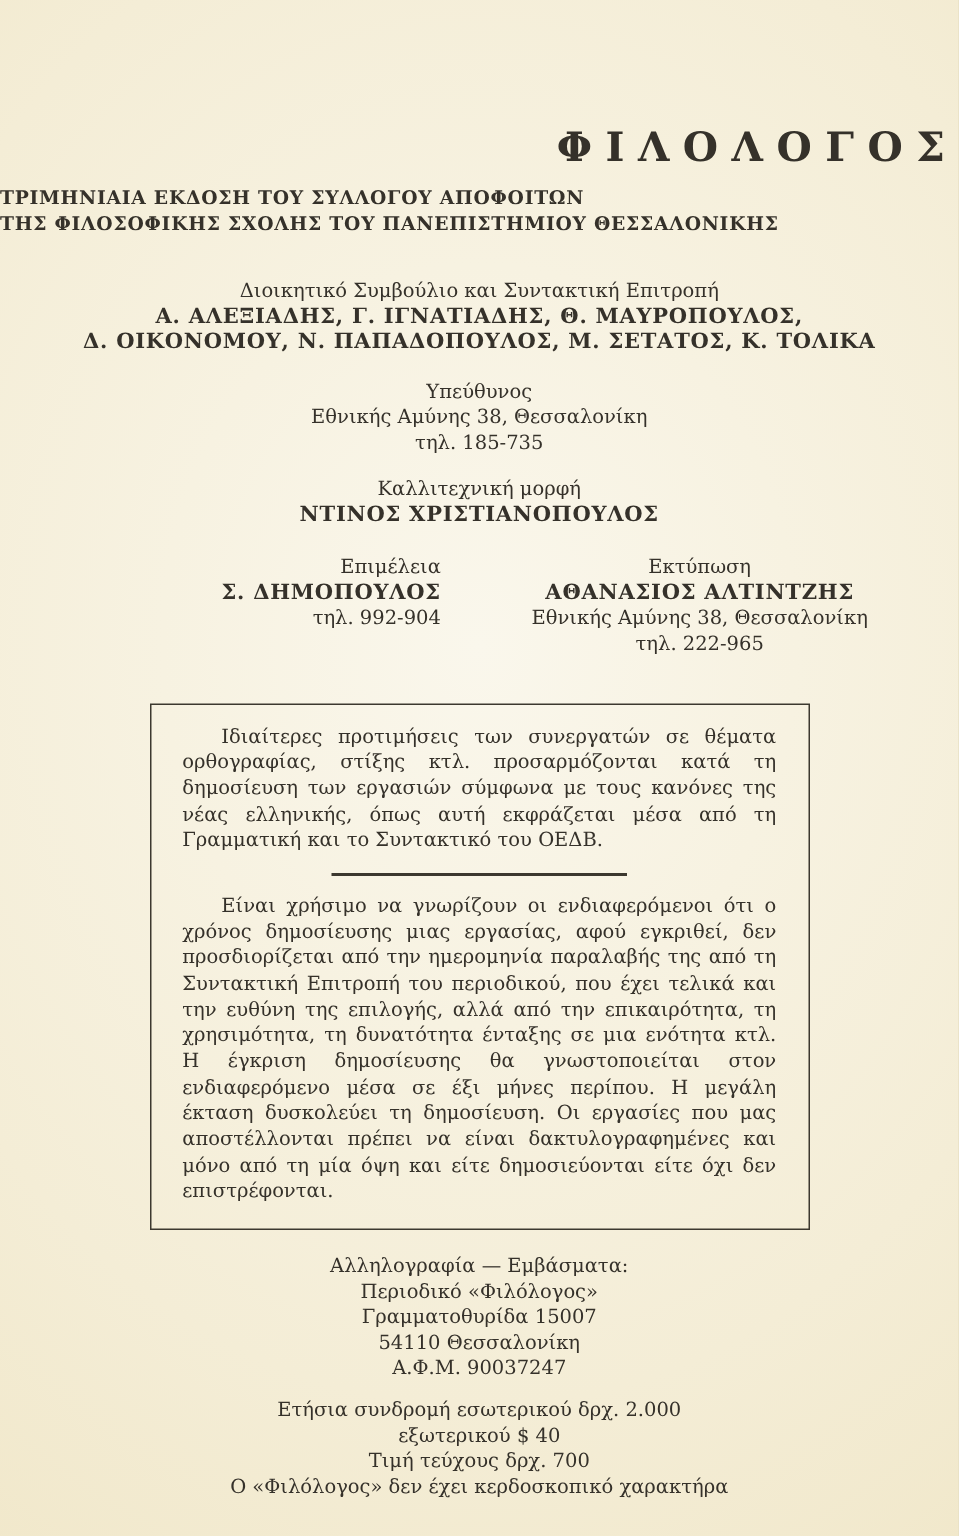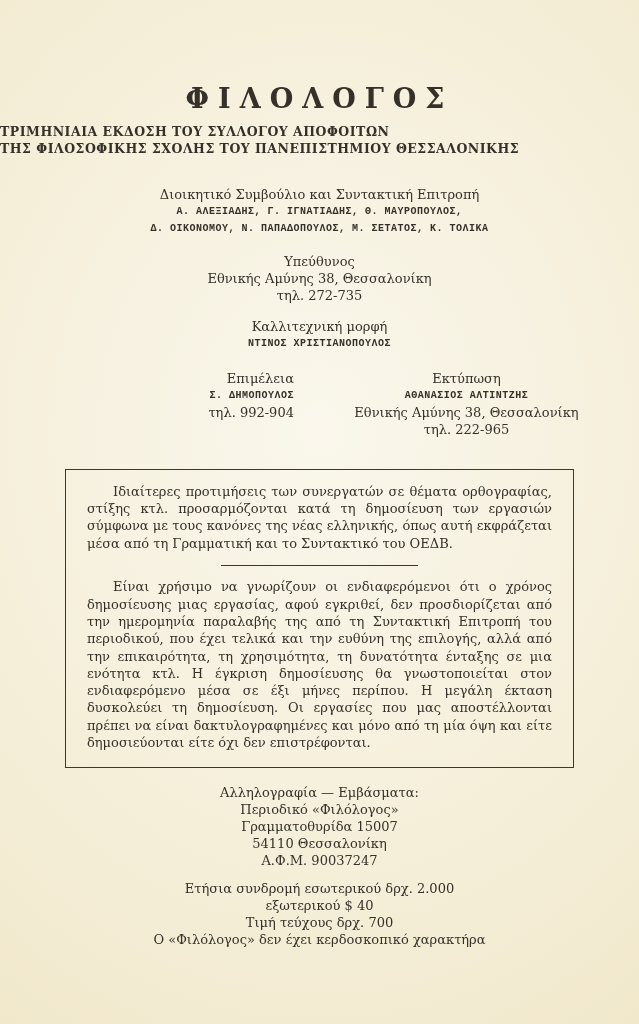--- a/index.html
+++ b/index.html
@@ -24,66 +24,65 @@
     background: radial-gradient(ellipse 120% 90% at 50% 42%,
                 var(--paper-light) 0%,
                 var(--paper) 55%,
                 var(--paper-edge) 100%);
   }
   .centered { text-align: center; }
 
   .journal-title {
     margin: 0;
     padding-top: 84px;
-    text-align: center;
+    text-align: right;
     font-size: 27px;
     font-weight: bold;
     letter-spacing: 9px;
     line-height: 1.1;
   }
   .journal-subtitle {
     margin-top: 9px;
     font-size: 12.5px;
     font-weight: bold;
     letter-spacing: 0.5px;
     line-height: 17px;
   }
 
   .small-heading {
     font-size: 13px;
     font-weight: normal;
     line-height: 17px;
   }
   .names-line {
-    font-size: 10px;
+    font-size: 14px;
     font-weight: bold;
     letter-spacing: 0.5px;
     line-height: 17px;
-    font-family: Liberation Mono, monospace;
   }
   .plain-line {
     font-size: 13px;
     line-height: 17px;
   }
 
   .board-section    { margin-top: 29px; }
   .advisors-section { margin-top: 14px; }
   .responsible-section { margin-top: 16px; }
   .artistic-section { margin-top: 14px; }
 
   .two-col {
     display: flex;
     margin-top: 18px;
     width: 100%;
   }
   .two-col .col-left  { flex: 0 0 46%; text-align: right; }
   .two-col .col-right { flex: 0 0 54%; text-align: center; }
 
   .notice-box {
-    width: 509px;
+    width: 440px;
     margin: 31px auto 0;
     border: 1.5px solid #3c382f;
     padding: 13px 21px 16px;
     background: transparent;
   }
   .notice-box p {
     margin: 0;
     font-size: 13px;
     line-height: 17.3px;
     text-align: justify;
@@ -114,21 +113,21 @@
   <section class="board-section centered">
     <div class="small-heading">Διοικητικό Συμβούλιο και Συντακτική Επιτροπή</div>
     <div class="names-line">Α. ΑΛΕΞΙΑΔΗΣ, Γ. ΙΓΝΑΤΙΑΔΗΣ, Θ. ΜΑΥΡΟΠΟΥΛΟΣ,</div>
     <div class="names-line">Δ. ΟΙΚΟΝΟΜΟΥ, Ν. ΠΑΠΑΔΟΠΟΥΛΟΣ, Μ. ΣΕΤΑΤΟΣ, Κ. ΤΟΛΙΚΑ</div>
   </section>
 
 
   <section class="responsible-section centered">
     <div class="small-heading">Υπεύθυνος</div>
     <div class="plain-line">Εθνικής Αμύνης 38, Θεσσαλονίκη</div>
-    <div class="plain-line">τηλ. 272-735</div>
+    <div class="plain-line">τηλ. 185-735</div>
   </section>
 
   <section class="artistic-section centered">
     <div class="small-heading">Καλλιτεχνική μορφή</div>
     <div class="names-line">ΝΤΙΝΟΣ ΧΡΙΣΤΙΑΝΟΠΟΥΛΟΣ</div>
   </section>
 
   <section class="two-col">
     <div class="col-left">
       <div class="small-heading">Επιμέλεια</div>

